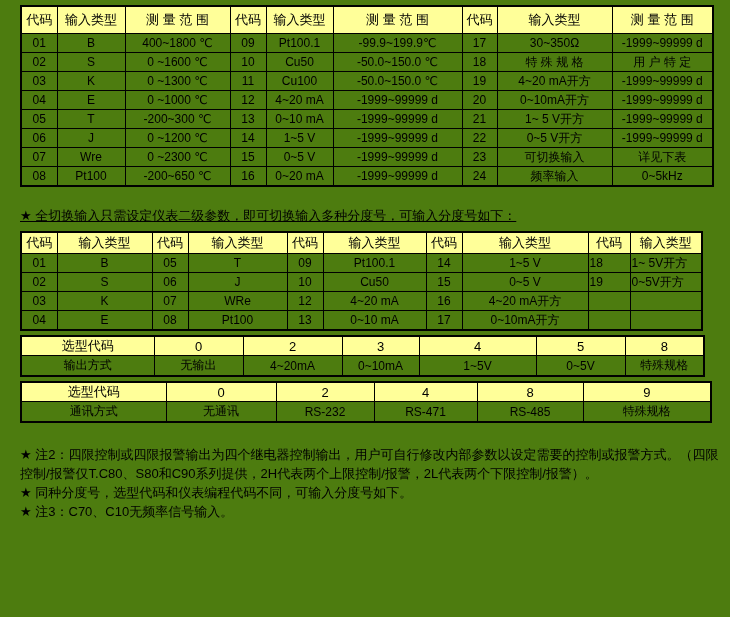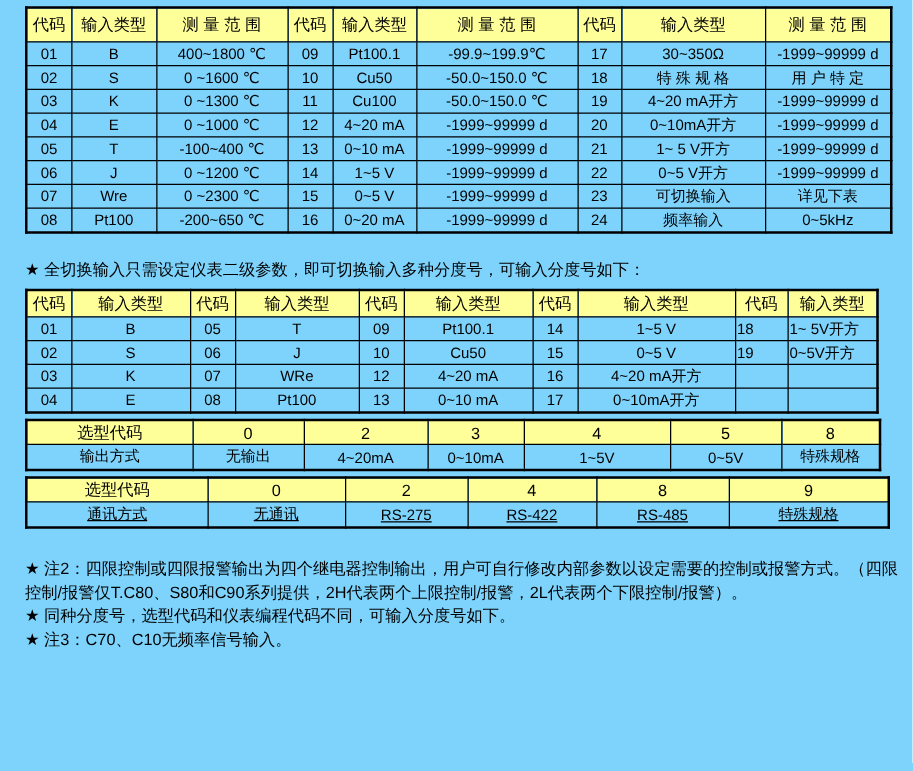--- a/index.html
+++ b/index.html
@@ -1,42 +1,42 @@
 <!DOCTYPE html>
 <html><head>
 <meta charset="utf-8">
 <style>
   html,body { margin:0; padding:0; background:#fff; }
   body { font-family:"Liberation Sans","DejaVu Sans",sans-serif; color:#000; }
-  .page { position:relative; width:730px; height:617px; background:#7dd3fc;
+  .page { position:relative; width:730px; height:617px; background:#4d7c0f;
           box-sizing:border-box; padding:5px 8px 0 20px; overflow:hidden; }
 
   table { border-collapse:collapse; table-layout:fixed; border:2px solid #000; }
   th, td { border:1px solid #000; text-align:center; font-size:12px;
            font-weight:normal; padding:0 1px; overflow:hidden; white-space:nowrap; }
   th { background:#ffff99; font-size:13px; }
 
   .t1 { width:692px; }
   .t1 th { height:26px; }
   .t1 td { height:18px; }
 
-  .star-line { font-size:13px; margin-top:20px; margin-bottom:0; }
+  .star-line { font-size:13px; margin-top:20px; margin-bottom:0;text-decoration:underline; }
 
   .t2 { width:681px; margin-top:6px; }
   .t2 th { height:20px; }
   .t2 td { height:18px; }
   .t2 td:nth-child(9), .t2 td:nth-child(10) { text-align:left; }
 
   .section-title { font-size:13px; margin-top:26px; }
   .t3 { width:683px; margin-top:4px; }
   .t3 th { height:18px; }
   .t3 td { height:19px;margin-left:24px; }
   .t4 { width:690px; margin-top:4px; }
   .t4 th { height:18px; }
-  .t4 td { height:19px;text-decoration:underline; }
+  .t4 td { height:19px; }
 
   .notes { margin-top:22px; font-size:13px; line-height:19px; width:700px; }
   .note { margin:0; }
 </style>
 </head>
 <body>
 
 <div class="page">
 
   <table class="t1">
@@ -105,21 +105,21 @@
           <td>12</td>
           <td>4~20 mA</td>
           <td>-1999~99999 d</td>
           <td>20</td>
           <td>0~10mA开方</td>
           <td>-1999~99999 d</td>
         </tr>
         <tr>
           <td>05</td>
           <td>T</td>
-          <td>-100~400 ℃</td>
+          <td>-200~300 ℃</td>
           <td>13</td>
           <td>0~10 mA</td>
           <td>-1999~99999 d</td>
           <td>21</td>
           <td>1~ 5 V开方</td>
           <td>-1999~99999 d</td>
         </tr>
         <tr>
           <td>06</td>
           <td>J</td>
@@ -287,22 +287,22 @@
           <th>2</th>
           <th>4</th>
           <th>8</th>
           <th>9</th>
         </tr>
     </thead>
     <tbody>
         <tr>
           <td>通讯方式</td>
           <td>无通讯</td>
-          <td>RS-275</td>
-          <td>RS-422</td>
+          <td>RS-232</td>
+          <td>RS-471</td>
           <td>RS-485</td>
           <td>特殊规格</td>
         </tr>
       </tbody>
   </table>
 
   <div class="notes">
     <p class="note">★  注2：四限控制或四限报警输出为四个继电器控制输出，用户可自行修改内部参数以设定需要的控制或报警方式。（四限控制/报警仅T.C80、S80和C90系列提供，2H代表两个上限控制/报警，2L代表两个下限控制/报警）。</p>
     <p class="note">★ 同种分度号，选型代码和仪表编程代码不同，可输入分度号如下。</p>
     <p class="note">★  注3：C70、C10无频率信号输入。</p>

